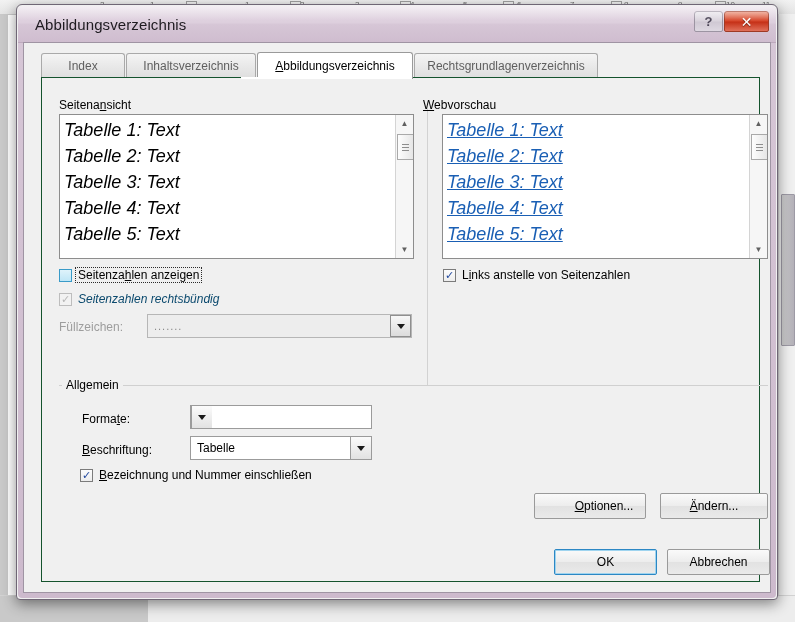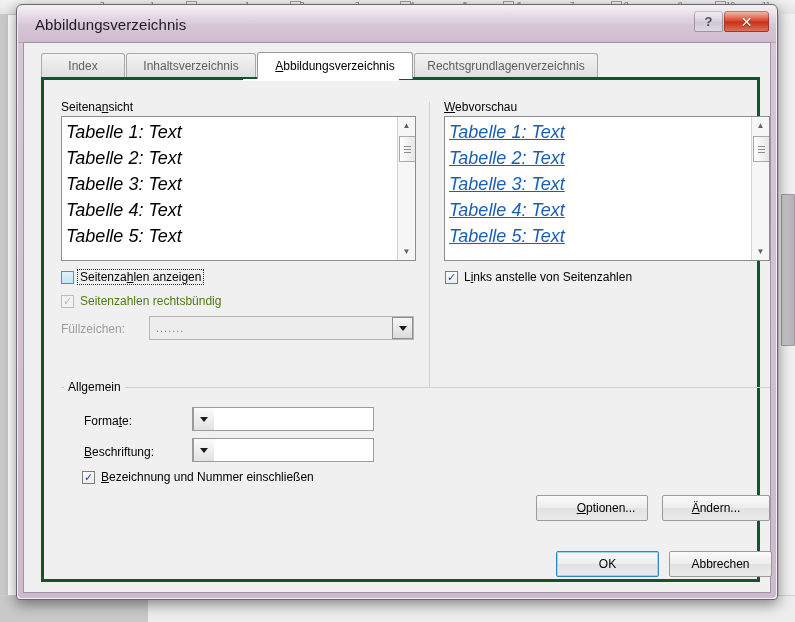--- a/index.html
+++ b/index.html
@@ -79,21 +79,21 @@
     background:linear-gradient(180deg,#f4f4f4,#dedede);
     border:1px solid #a9a9a9;border-bottom:none;border-radius:3px 3px 0 0;
     display:flex;align-items:center;justify-content:center;
     font-size:12px;color:#5f5f5f;padding:0 10px;white-space:nowrap;cursor:default;
   }
   .tab.active{
     top:0;height:27px;background:#fff;border-color:#9a9a9a;color:#000;z-index:5;
   }
   .tabpane{
     position:absolute;left:17px;top:34px;right:10px;bottom:10px;
-    background:#f0f0f0;border:3px solid #14532d;box-sizing:border-box;
+    background:#f0f0f0;border:1px solid #14532d;box-sizing:border-box;
   }
   .tabpane-cover{position:absolute;background:#fff;height:2px;top:-1px;z-index:6;}
 
   
   .lbl{position:absolute;font-size:12px;color:#000;white-space:nowrap;}
   .lbl.dis{color:#9d9d9d;}
   u{text-decoration:underline;}
 
   .listbox{
     position:absolute;background:#fff;border:1px solid #8d8d8d;box-sizing:border-box;overflow:hidden;
@@ -115,21 +115,21 @@
 
   .chk{position:absolute;display:flex;align-items:center;cursor:default;}
   .chkbox{width:13px;height:13px;box-sizing:border-box;border:1px solid #7b7b7b;
     background:linear-gradient(180deg,#fcfcfc,#ededed);
     display:flex;align-items:center;justify-content:center;flex:0 0 auto;}
   .chkbox.hover{border-color:#3a9bc8;background:linear-gradient(180deg,#dff3fb,#bfe6f6);}
   .chkbox.dis{border-color:#bdbdbd;background:#f2f2f2;}
   .chkmark{font-size:11px;line-height:11px;color:#21489e;font-weight:bold;}
   .chkmark.dis{color:#b7b7b7;}
   .chktext{margin-left:6px;font-size:12px;white-space:nowrap;}
-  .chktext.dis{color:#4d7c0f;}
+  .chktext.dis{color:#0c4a6e;font-style:italic;}
   .focusrect{outline:1px dotted #2b2b2b;outline-offset:0px;padding:0 2px;margin-left:4px;}
 
   .combo{position:absolute;height:24px;box-sizing:border-box;
     border:1px solid #9b9b9b;background:#fff;display:flex;align-items:center;}
   .combo.dis{background:#ededed;border-color:#b6b6b6;}
   .combo .ctext{flex:1;padding-left:6px;font-size:12px;white-space:nowrap;overflow:hidden;}
   .combo.dis .ctext{color:#8a8a8a;letter-spacing:1px;font-size:11px;}
   .combo .cbtn{width:21px;height:100%;box-sizing:border-box;
     background:linear-gradient(180deg,#fbfbfb,#e2e2e2);border-left:1px solid #9b9b9b;
     display:flex;align-items:center;justify-content:center;}
@@ -264,21 +264,21 @@
         </div>
 
         <div class="lbl dis" style="left:17px;top:242px;">Füllzeichen:</div>
         <div class="combo dis" style="left:105px;top:236px;width:265px;">
           <span class="ctext">.......</span>
           <span class="cbtn">
               <span class="caret"></span>
             </span>
         </div>
 
-        <div class="lbl" style="left:400px;top:20px;">
+        <div class="lbl" style="left:381px;top:20px;">
           <u>W</u>ebvorschau
         </div>
         <div class="listbox" style="left:400px;top:36px;width:326px;height:145px;">
           <div class="listinner">
             <div class="lineitem link">Tabelle 1: Text</div>
             <div class="lineitem link">Tabelle 2: Text</div>
             <div class="lineitem link">Tabelle 3: Text</div>
             <div class="lineitem link">Tabelle 4: Text</div>
             <div class="lineitem link">Tabelle 5: Text</div>
           </div>
@@ -303,20 +303,21 @@
 
         <div class="lbl" style="left:40px;top:334px;">Forma<u>t</u>e:</div>
         <div class="combo" style="left:148px;top:327px;width:182px;">
           <span class="cbtn">
               <span class="caret"></span>
             </span>
         </div>
 
         <div class="lbl" style="left:40px;top:365px;"><u>B</u>eschriftung:</div>
         <div class="combo" style="left:148px;top:358px;width:182px;">
+          <span class="ctext">Tabelle</span>
           <span class="cbtn">
               <span class="caret"></span>
             </span>
         </div>
 
         <div class="chk" style="left:38px;top:390px;">
           <span class="chkbox">
               <span class="chkmark">✓</span>
             </span>
           <span class="chktext"><u>B</u>ezeichnung und Nummer einschließen</span>

